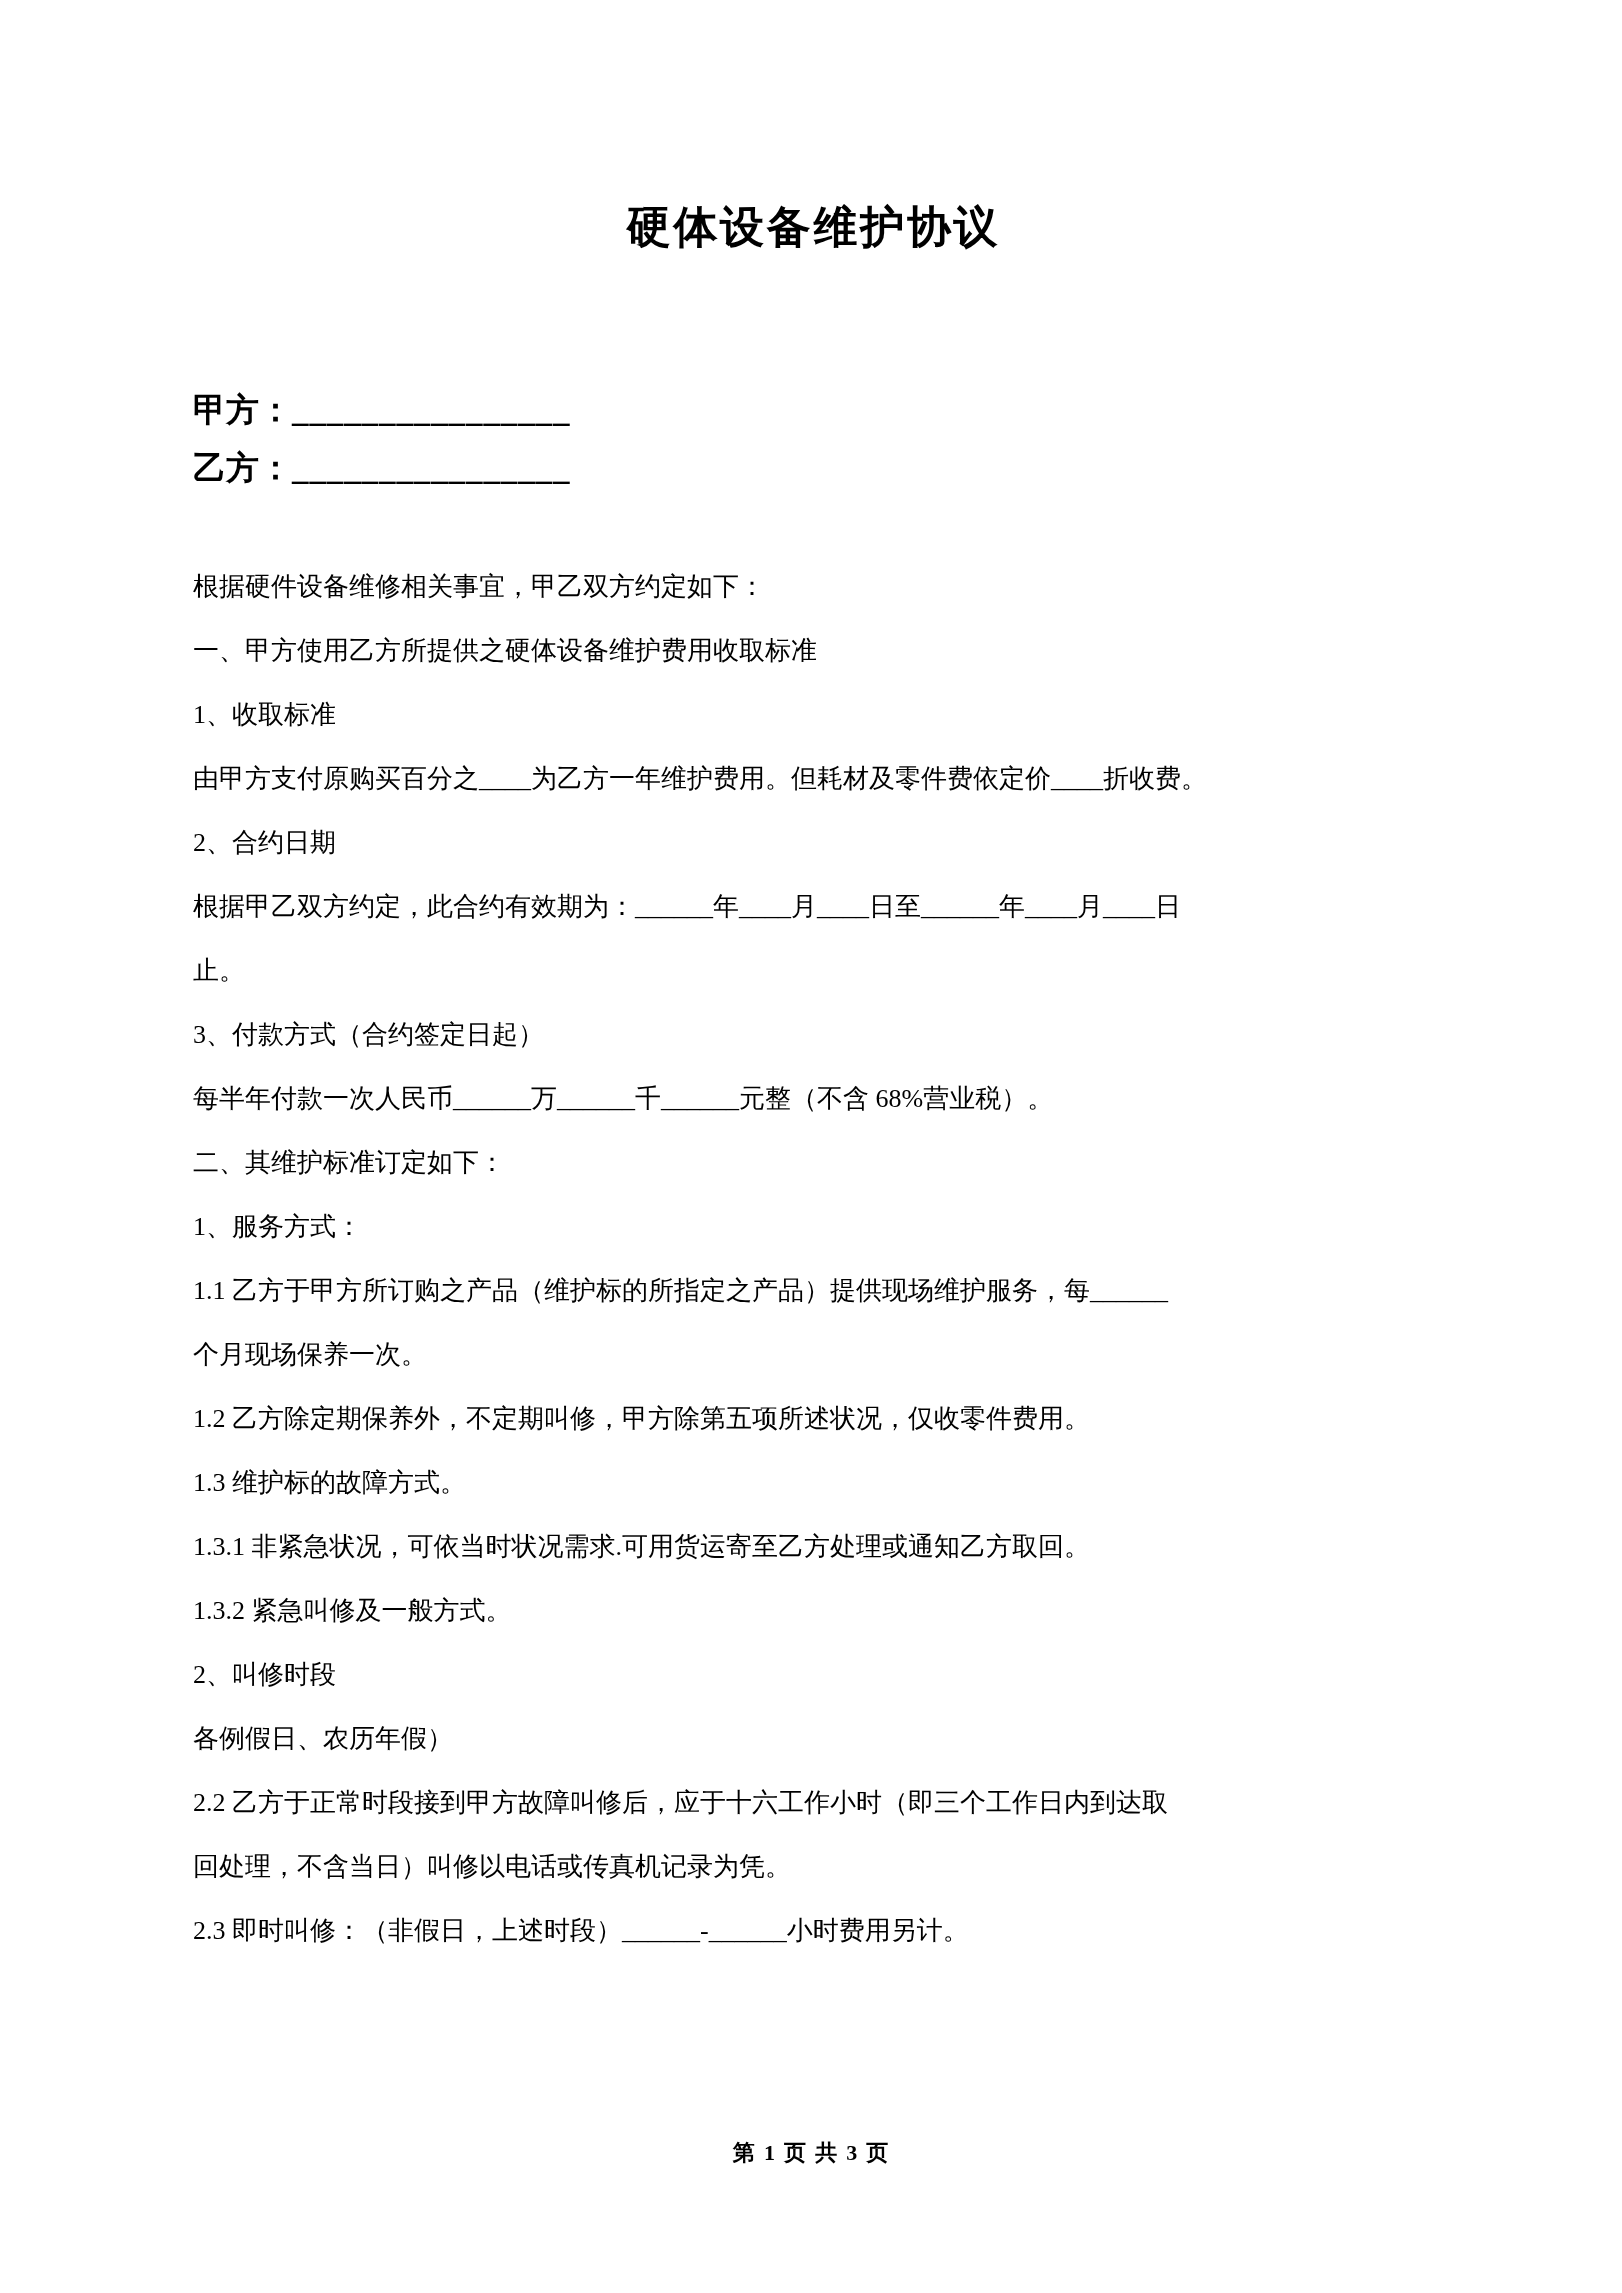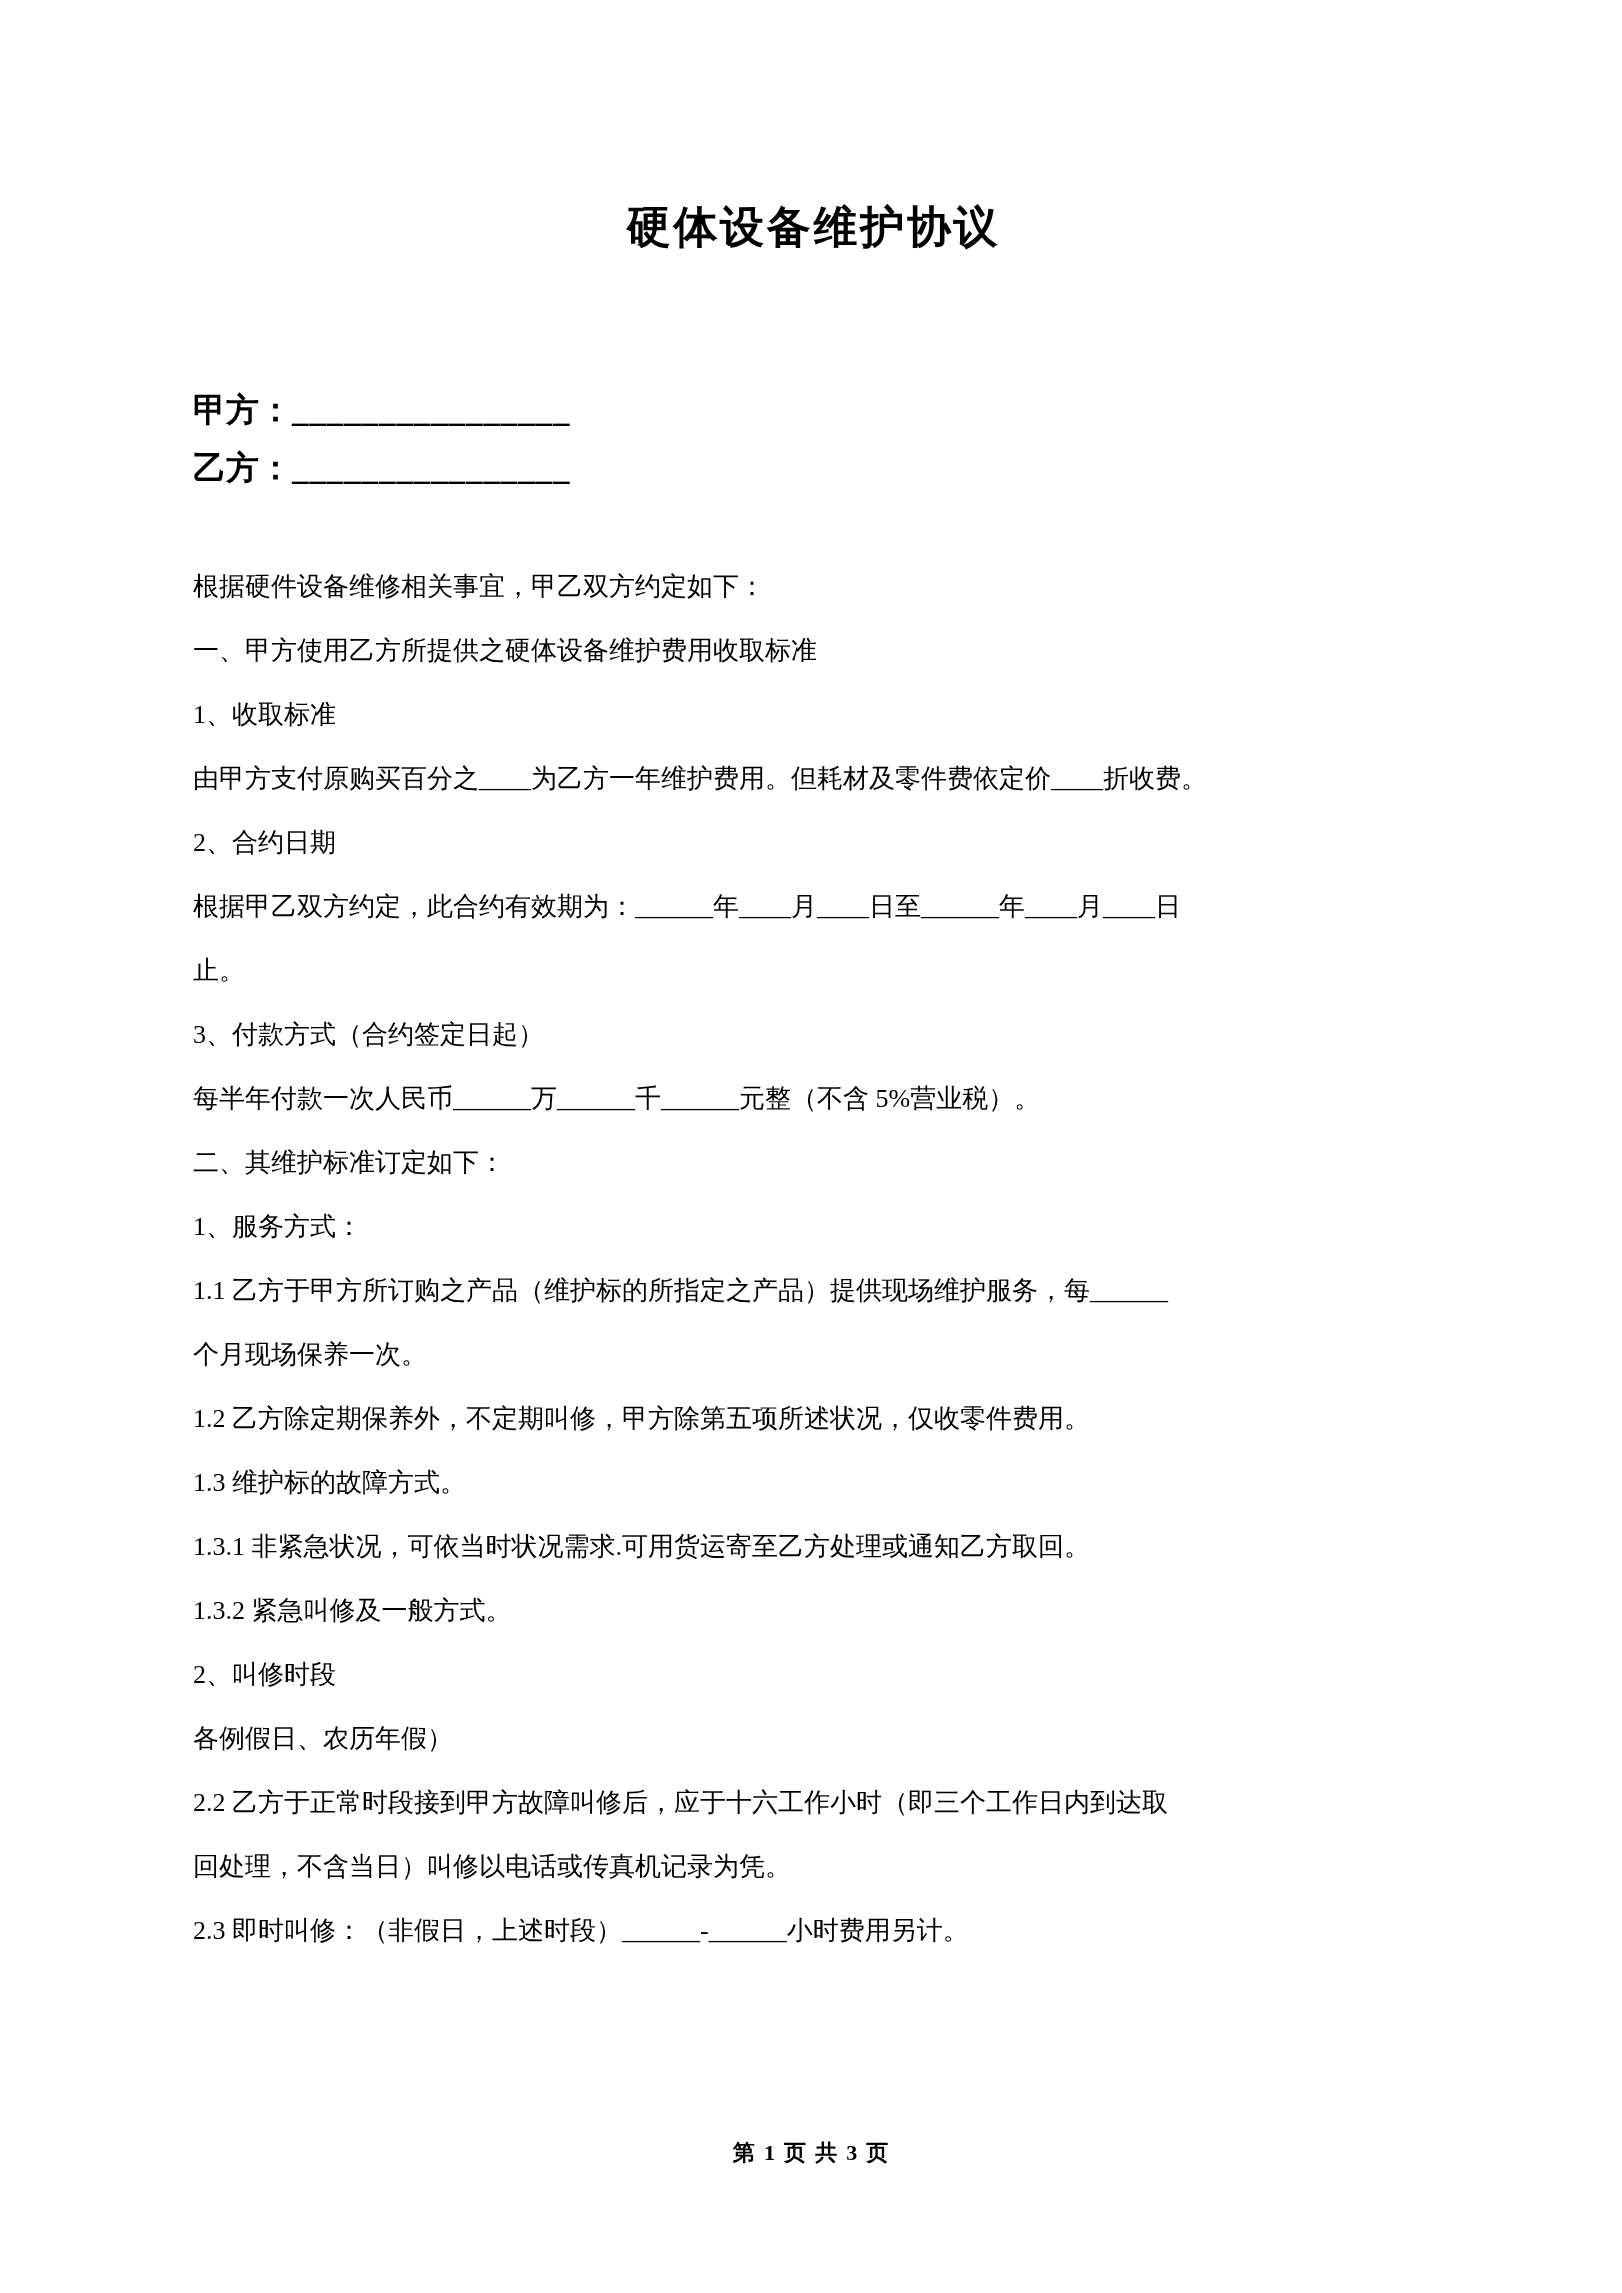--- a/index.html
+++ b/index.html
@@ -80,21 +80,21 @@
 
   <div class="doc-body">
     <div class="body-line">根据硬件设备维修相关事宜，甲乙双方约定如下：</div>
     <div class="body-line">一、甲方使用乙方所提供之硬体设备维护费用收取标准</div>
     <div class="body-line">1、收取标准</div>
     <div class="body-line">由甲方支付原购买百分之____为乙方一年维护费用。但耗材及零件费依定价____折收费。</div>
     <div class="body-line">2、合约日期</div>
     <div class="body-line">根据甲乙双方约定，此合约有效期为：______年____月____日至______年____月____日</div>
     <div class="body-line">止。</div>
     <div class="body-line">3、付款方式（合约签定日起）</div>
-    <div class="body-line">每半年付款一次人民币______万______千______元整（不含 5%营业税）。</div>
+    <div class="body-line">每半年付款一次人民币______万______千______元整（不含 68%营业税）。</div>
     <div class="body-line">二、其维护标准订定如下：</div>
     <div class="body-line">1、服务方式：</div>
     <div class="body-line">1.1 乙方于甲方所订购之产品（维护标的所指定之产品）提供现场维护服务，每______</div>
     <div class="body-line">个月现场保养一次。</div>
     <div class="body-line">1.2 乙方除定期保养外，不定期叫修，甲方除第五项所述状况，仅收零件费用。</div>
     <div class="body-line">1.3 维护标的故障方式。</div>
     <div class="body-line">1.3.1 非紧急状况，可依当时状况需求.可用货运寄至乙方处理或通知乙方取回。</div>
     <div class="body-line">1.3.2 紧急叫修及一般方式。</div>
     <div class="body-line">2、叫修时段</div>
     <div class="body-line">各例假日、农历年假）</div>

